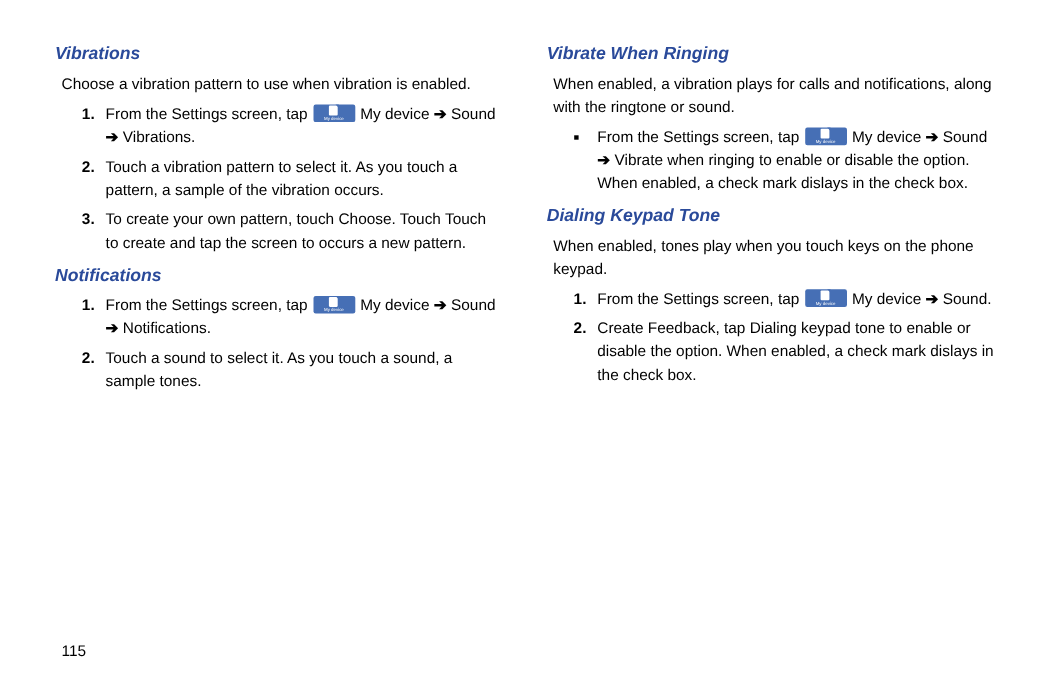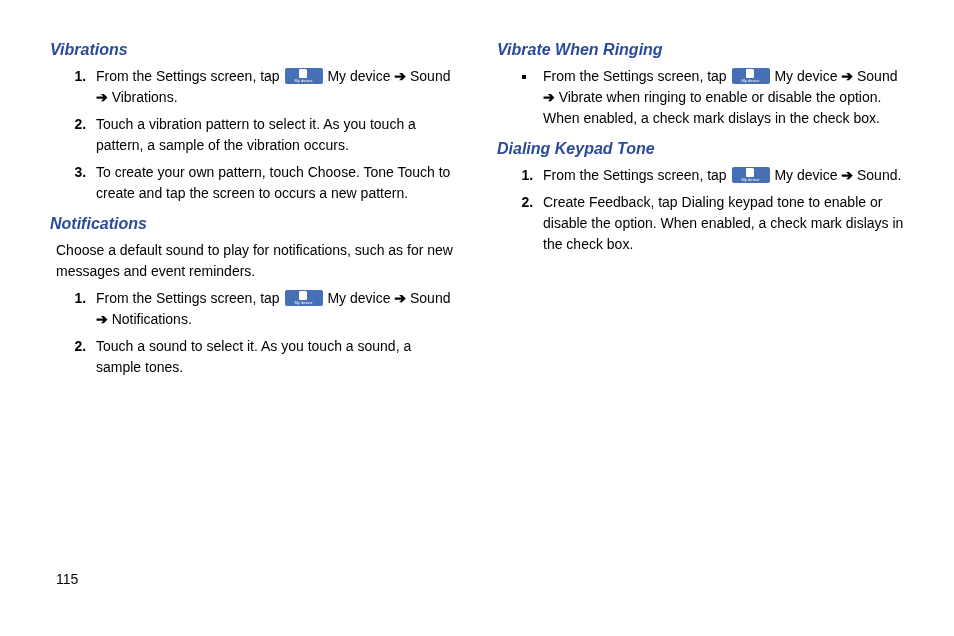--- a/index.html
+++ b/index.html
@@ -82,64 +82,66 @@
   }
   .my-device-icon .lbl {
     position: absolute;
     left: 0; right: 0; bottom: 1px;
     font-size: 4px;
     text-align: center;
     line-height: 4px;
   }
   .page-number {
     position: absolute;
-    bottom: 46px;
+    bottom: 34px;
     left: 56px;
     font-size: 14px;
   }
 </style>
 </head>
 <body>
 
 <div class="columns">
 
   <div class="col">
     <div class="section-heading">Vibrations</div>
+    <div class="intro">Choose a vibration pattern to use when vibration is enabled.</div>
     <ol class="ol">
       <li>
         <span>From the </span><span class="b">Settings</span><span> screen, tap </span><span class="my-device-icon"><span class="doc"></span><span class="lbl">My device</span></span>
         <span class="b">My device</span><span class="arrow"> ➔ </span><span class="b">Sound</span><span class="arrow"> ➔ </span><span class="b">Vibrations</span><span>.</span>
       </li>
       <li>Touch a vibration pattern to select it. As you touch a pattern, a sample of the vibration occurs.</li>
       <li>
-        <span>To create your own pattern, touch </span><span class="b">Choose</span><span>. Tone </span><span class="b">Touch to create</span><span> and tap the screen to occurs a new pattern.</span>
+        <span>To create your own pattern, touch </span><span class="b">Choose</span><span>. Touch </span><span class="b">Touch to create</span><span> and tap the screen to occurs a new pattern.</span>
       </li>
     </ol>
 
     <div class="section-heading">Notifications</div>
-    <div class="intro">Choose a default sound to play for notifications, such as for new messages and event reminders.</div>
     <ol class="ol">
       <li>
         <span>From the </span><span class="b">Settings</span><span> screen, tap </span><span class="my-device-icon"><span class="doc"></span><span class="lbl">My device</span></span>
         <span class="b">My device</span><span class="arrow"> ➔ </span><span class="b">Sound</span><span class="arrow"> ➔ </span><span class="b">Notifications</span><span>.</span>
       </li>
       <li>Touch a sound to select it. As you touch a sound, a sample tones.</li>
     </ol>
   </div>
 
   <div class="col">
     <div class="section-heading">Vibrate When Ringing</div>
+    <div class="intro">When enabled, a vibration plays for calls and notifications, along with the ringtone or sound.</div>
     <ul class="ul">
       <li>
         <span>From the </span><span class="b">Settings</span><span> screen, tap </span><span class="my-device-icon"><span class="doc"></span><span class="lbl">My device</span></span>
         <span class="b">My device</span><span class="arrow"> ➔ </span><span class="b">Sound</span><span class="arrow"> ➔ </span><span class="b">Vibrate when ringing</span><span> to enable or disable the option. When enabled, a check mark dislays in the check box.</span>
       </li>
     </ul>
 
     <div class="section-heading">Dialing Keypad Tone</div>
+    <div class="intro">When enabled, tones play when you touch keys on the phone keypad.</div>
     <ol class="ol">
       <li>
         <span>From the </span><span class="b">Settings</span><span> screen, tap </span><span class="my-device-icon"><span class="doc"></span><span class="lbl">My device</span></span>
         <span class="b">My device</span><span class="arrow"> ➔ </span><span class="b">Sound</span><span>.</span>
       </li>
       <li>
         <span>Create </span><span class="b">Feedback</span><span>, tap </span><span class="b">Dialing keypad tone</span><span> to enable or disable the option. When enabled, a check mark dislays in the check box.</span>
       </li>
     </ol>
   </div>

